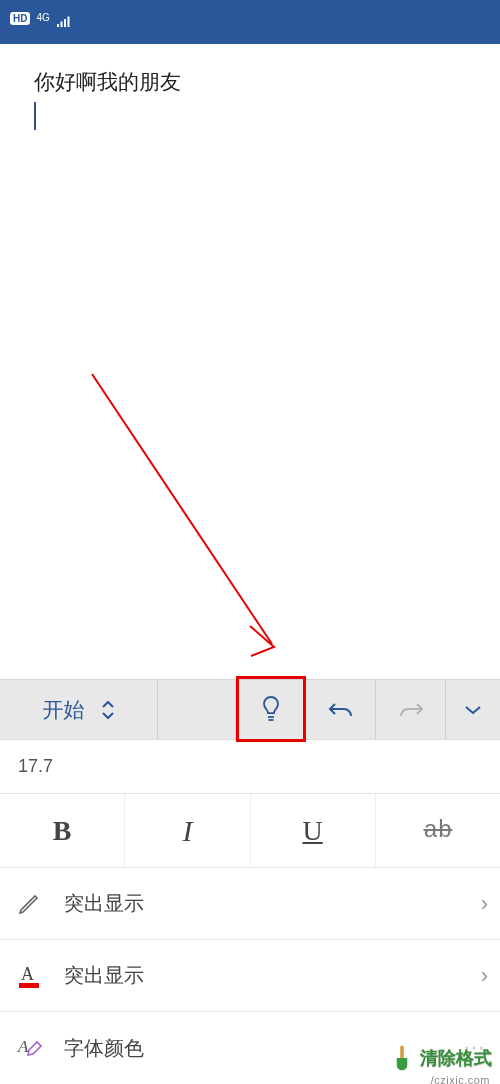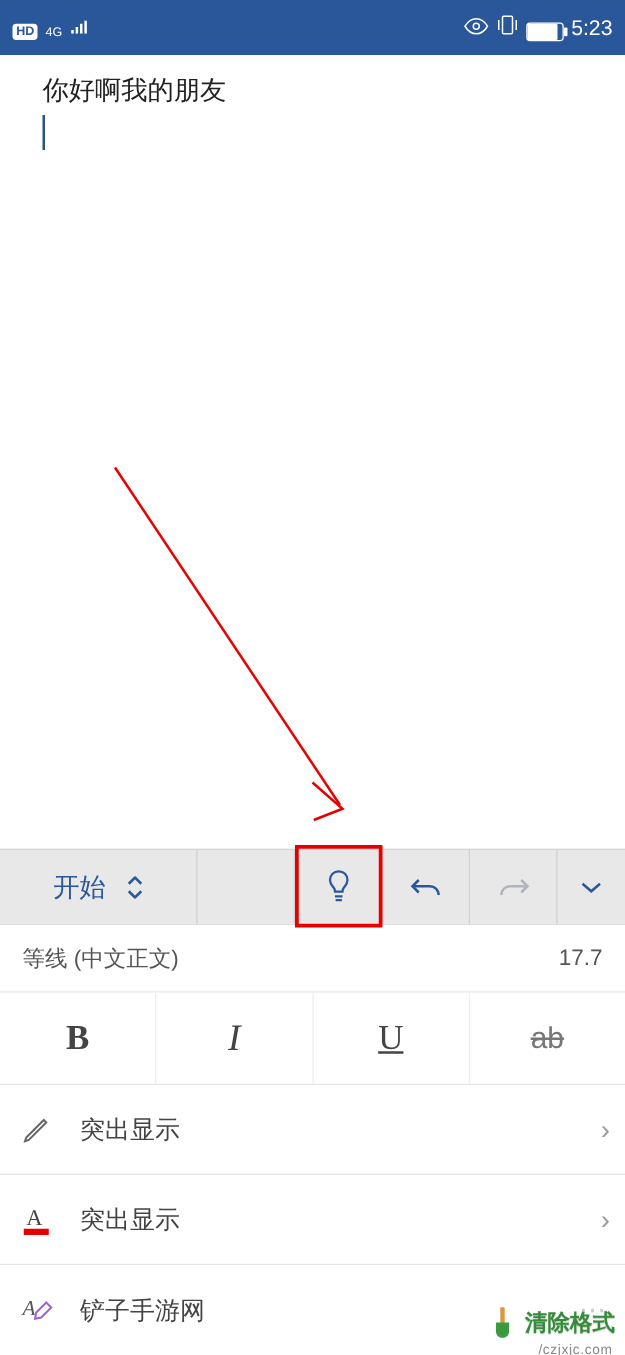--- a/index.html
+++ b/index.html
@@ -9,39 +9,39 @@
   .status-bar {
     height: 44px;
     background: #2a579a;
     color: #fff;
     display: flex;
     align-items: center;
     justify-content: space-between;
     padding: 0 10px;
     font-size: 17px;
   }
-  .status-left, .status-right { display: flex; align-items: flex-end; gap: 6px; }
+  .status-left, .status-right { display: flex; align-items: flex-start; gap: 6px; }
   .hd-badge {
     background: #fff; color: #2a579a; font-size: 10px; font-weight: bold;
     border-radius: 3px; padding: 1px 3px;
   }
   .signal { font-size: 10px; }
   .battery {
     width: 30px; height: 15px; border: 1.5px solid #fff; border-radius: 3px; position: relative;
     display: inline-flex; align-items: center;
   }
   .battery::after { content: ""; position: absolute; right: -4px; top: 3px; width: 3px; height: 7px; background: #fff; border-radius: 1px; }
   .battery-fill { background: #fff; height: 100%; width: 85%; border-radius: 1px; }
 
   
   .doc {
     position: relative;
     background: #fff;
     height: 635px;
-    padding: 14px 34px;
+    padding: 24px 34px;
     font-size: 21px;
     color: #222;
   }
   .cursor {
     display: block;
     width: 1.5px; height: 28px;
     background: #2a4f8a;
     margin-top: 6px;
     animation: blink 1s step-start infinite;
   }
@@ -102,20 +102,21 @@
     height: 74px;
     display: flex;
     border-bottom: 1px solid #e6e6e6;
   }
   .fmt-btn {
     flex: 1;
     display:flex; align-items:center; justify-content:center;
     font-size: 28px;
     color: #444;
     border-right: 1px solid #eee;
+    font-family: Liberation Mono, monospace;
   }
   .fmt-btn:last-child { border-right: none; }
   .fmt-b { font-weight: 900; font-family: Georgia, serif; }
   .fmt-i { font-style: italic; font-family: Georgia, serif; font-size:30px;}
   .fmt-u { text-decoration: underline; font-family: Georgia, serif; }
   .fmt-s { text-decoration: line-through; color:#777; font-size:24px;}
 
   
   .opt-row {
     height: 72px;
@@ -151,38 +152,20 @@
 <div class="status-bar">
   <div class="status-left">
     <span class="hd-badge">HD</span>
     <span class="signal">4G</span>
     <span>
       <svg width="16" height="12" viewBox="0 0 16 12">
           <path fill="#fff" d="M1 9h2v3H1zM4.5 6.5h2V12h-2zM8 4h2v8H8zM11.5 1.5h2V12h-2z"></path>
         </svg>
     </span>
   </div>
-  <div class="status-right">
-    <span>
-      <svg width="20" height="14" viewBox="0 0 20 14">
-          <path fill="none" stroke="#fff" stroke-width="1.2" d="M1 7c3-5 7-6 9-6s6 1 9 6c-3 5-7 6-9 6S4 12 1 7z"></path>
-          <circle cx="10" cy="7" r="2.4" fill="none" stroke="#fff" stroke-width="1.2"></circle>
-        </svg>
-    </span>
-    <span>
-      <svg width="18" height="16" viewBox="0 0 18 16">
-          <rect x="5" y="1" width="8" height="14" rx="1" fill="none" stroke="#fff" stroke-width="1.2"></rect>
-          <path stroke="#fff" stroke-width="1.2" d="M2 4v8M16 4v8"></path>
-        </svg>
-    </span>
-    <span class="battery">
-        <span class="battery-fill"></span>
-      </span>
-    <span>5:23</span>
-  </div>
 </div>
 
 <div class="doc">
   <div>你好啊我的朋友</div>
   <span class="cursor"></span>
 
   <svg class="annotation" style="left:72px; top:320px;" width="230" height="310" viewBox="0 0 230 310">
     <line x1="20" y1="10" x2="200" y2="280" stroke="#e60000" stroke-width="2"></line>
     <polyline points="178,262 202,283 179,292" fill="none" stroke="#e60000" stroke-width="2"></polyline>
   </svg>
@@ -221,21 +204,20 @@
   <div class="toolbar-btn" style="width:55px;">
     <svg width="18" height="10" viewBox="0 0 18 10">
       <polyline points="2,2 9,8 16,2" fill="none" stroke="#2a579a" stroke-width="2"></polyline>
     </svg>
   </div>
 
   <div class="red-box" style="left:236px; top:-4px; width:70px; height:66px;"></div>
 </div>
 
 <div class="font-row">
-  <span>等线 (中文正文)</span>
   <span>17.7</span>
 </div>
 
 <div class="format-row">
   <div class="fmt-btn fmt-b">B</div>
   <div class="fmt-btn fmt-i">I</div>
   <div class="fmt-btn fmt-u">U</div>
   <div class="fmt-btn fmt-s">ab</div>
 </div>
 
@@ -260,21 +242,21 @@
   <span class="chev">›</span>
 </div>
 
 <div class="opt-row" style="border-bottom:none;">
   <span class="icon-slot">
     <svg width="28" height="28" viewBox="0 0 28 28">
       <text x="3" y="18" font-size="17" font-family="Georgia" fill="#555" font-style="italic">A</text>
       <path d="M14 16l8-8 4 4-8 8-5 1z" fill="none" stroke="#a060d8" stroke-width="1.6"></path>
     </svg>
   </span>
-  <span>铲子手游网</span>
+  <span>字体颜色</span>
   <span style="margin-left:auto; color:#ccc; letter-spacing:3px; font-size:22px;">⋯</span>
 </div>
 
 <div class="watermark">
   <svg class="shovel-icon" viewBox="0 0 32 32">
     <rect x="14" y="2" width="4" height="15" rx="1" fill="#d69a3a"></rect>
     <path d="M10 16h12v8c0 4-3 6-6 6s-6-2-6-6z" fill="#3a9a3f"></path>
   </svg>
   <span>清除格式</span>
 </div>

